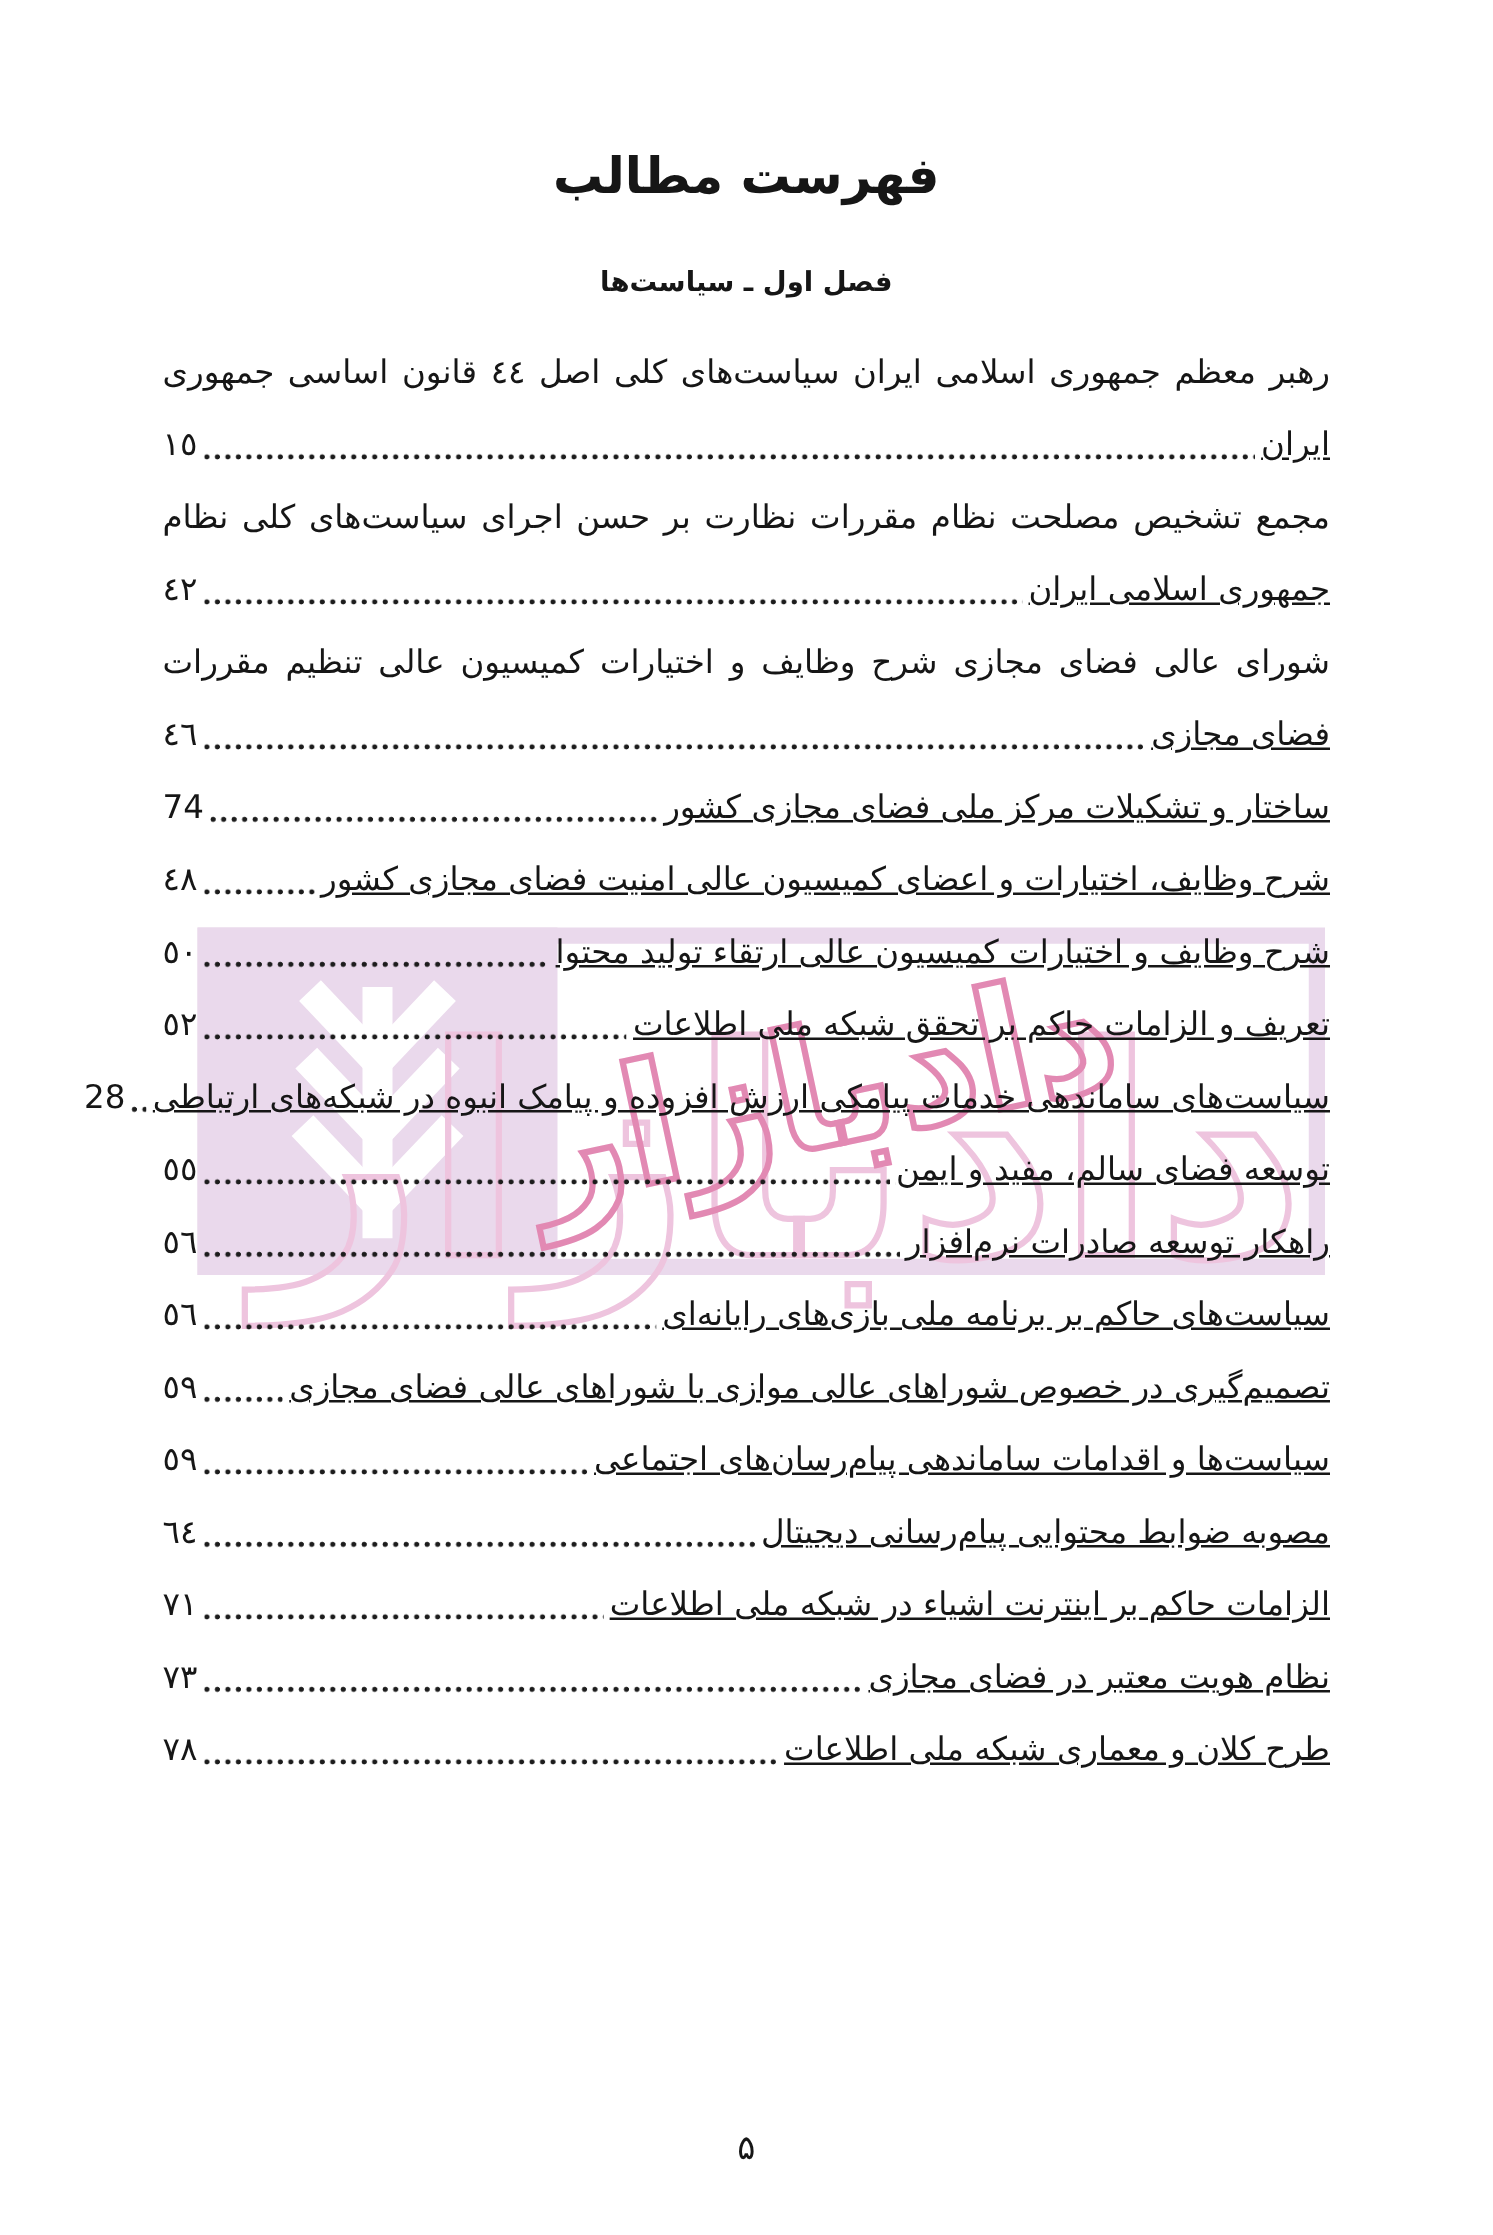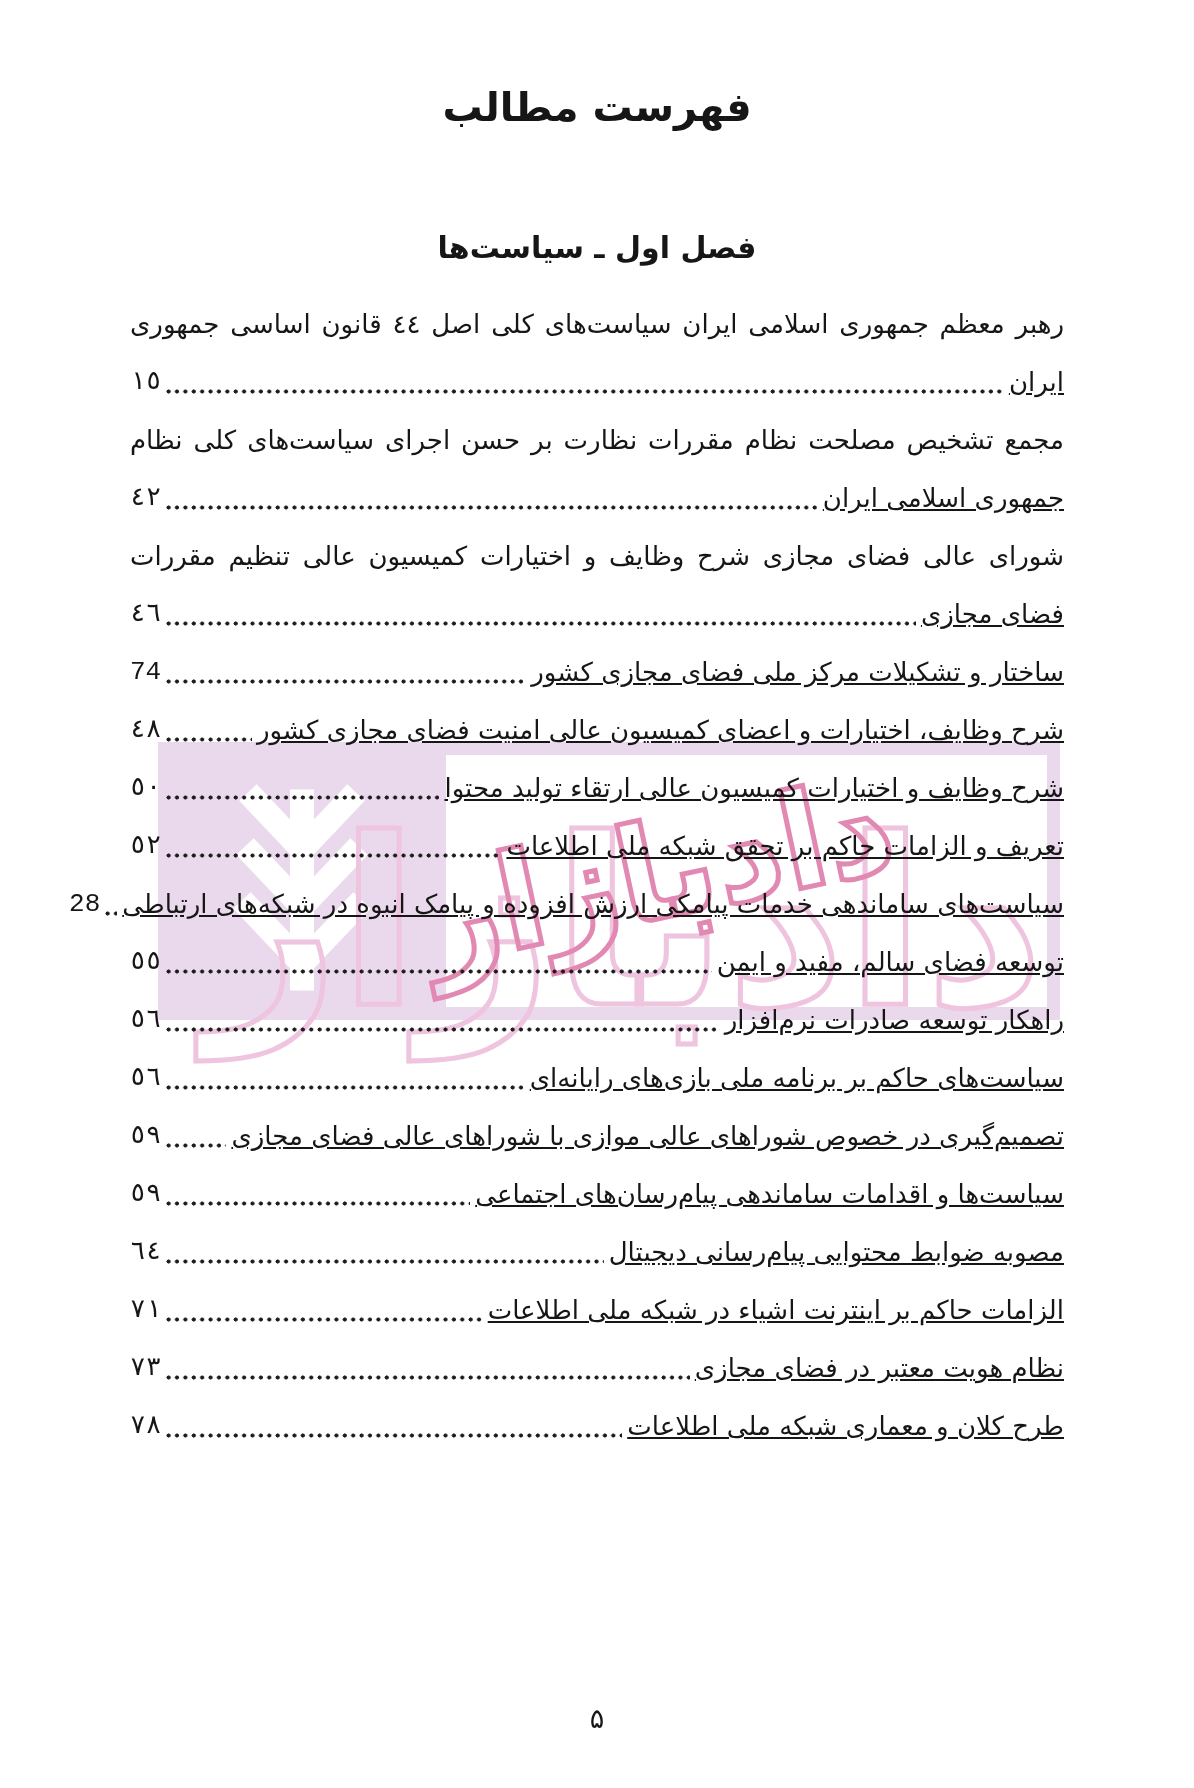--- a/index.html
+++ b/index.html
@@ -2,26 +2,26 @@
 <html lang="fa"><head>
 <meta charset="utf-8">
 <style>
   html,body { margin:0; padding:0; background:#ffffff; }
   .page {
     position:relative; width:1194px; height:1788px; margin:0 auto;
     background:#ffffff; overflow:hidden; color:#161616;
     font-family:"DejaVu Sans", sans-serif;
   }
   .content { position:relative; z-index:1; }
-  .doc-title { padding-top:84px; text-align:center; font-size:40px; font-weight:700; }
-  .chapter-heading { margin-top:100px; text-align:center; font-size:30px; font-weight:700; }
+  .doc-title { padding-top:118px; text-align:center; font-size:40px; font-weight:700; }
+  .chapter-heading { margin-top:50px; text-align:center; font-size:22px; font-weight:700; }
   .toc { width:934px; margin:30px auto 0; direction:rtl; font-size:26px; }
   .toc-row { display:flex; height:58px; align-items:stretch; }
   .toc-text { line-height:58px; white-space:nowrap;text-decoration:underline; }
-  .toc-page { line-height:58px;font-family:Liberation Mono, monospace; }
+  .toc-page { line-height:58px; }
   .toc-leader {
     flex:1 1 auto; min-width:12px; margin:0 5px;
     background-image:radial-gradient(circle at 2.5px 2.5px, #1c1c1c 1.8px, transparent 2.3px);
     background-size:8.4px 5px; background-repeat:repeat-x;
     background-position:0 calc(100% - 17px);
   }
   .toc-justify {
     height:58px; line-height:58px; overflow:hidden;
     text-align:justify; text-align-last:justify;
   }

